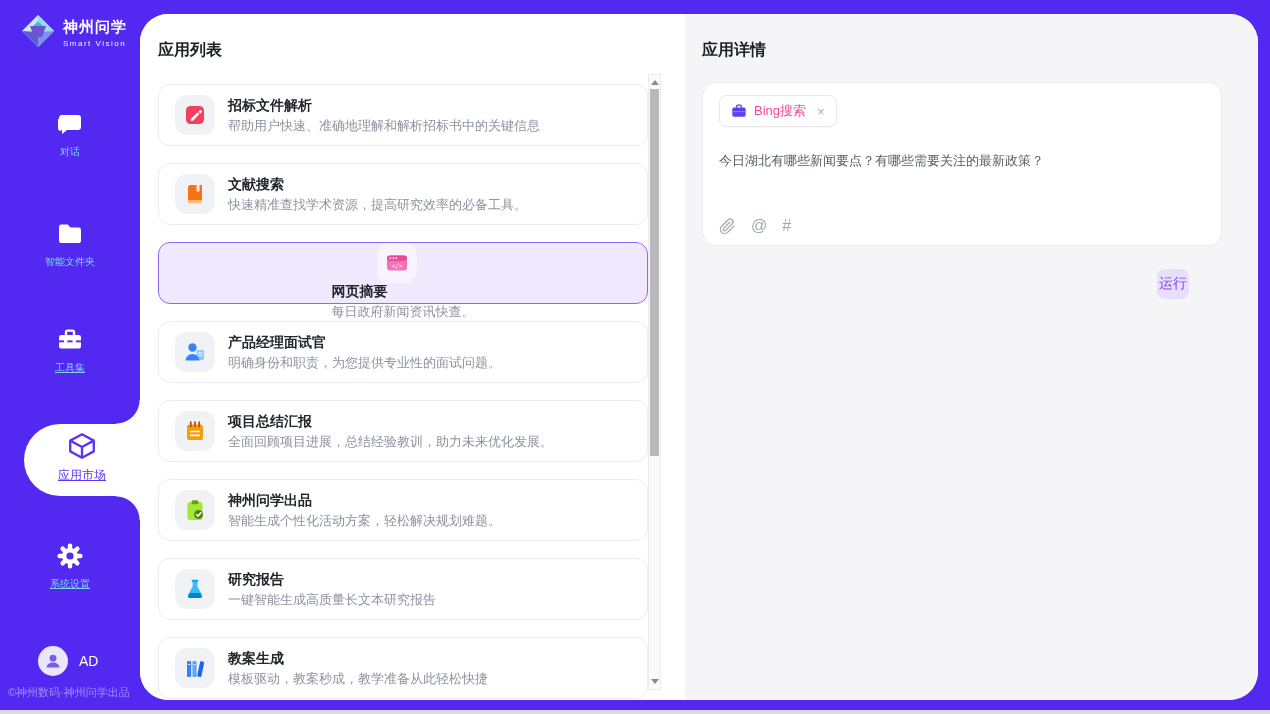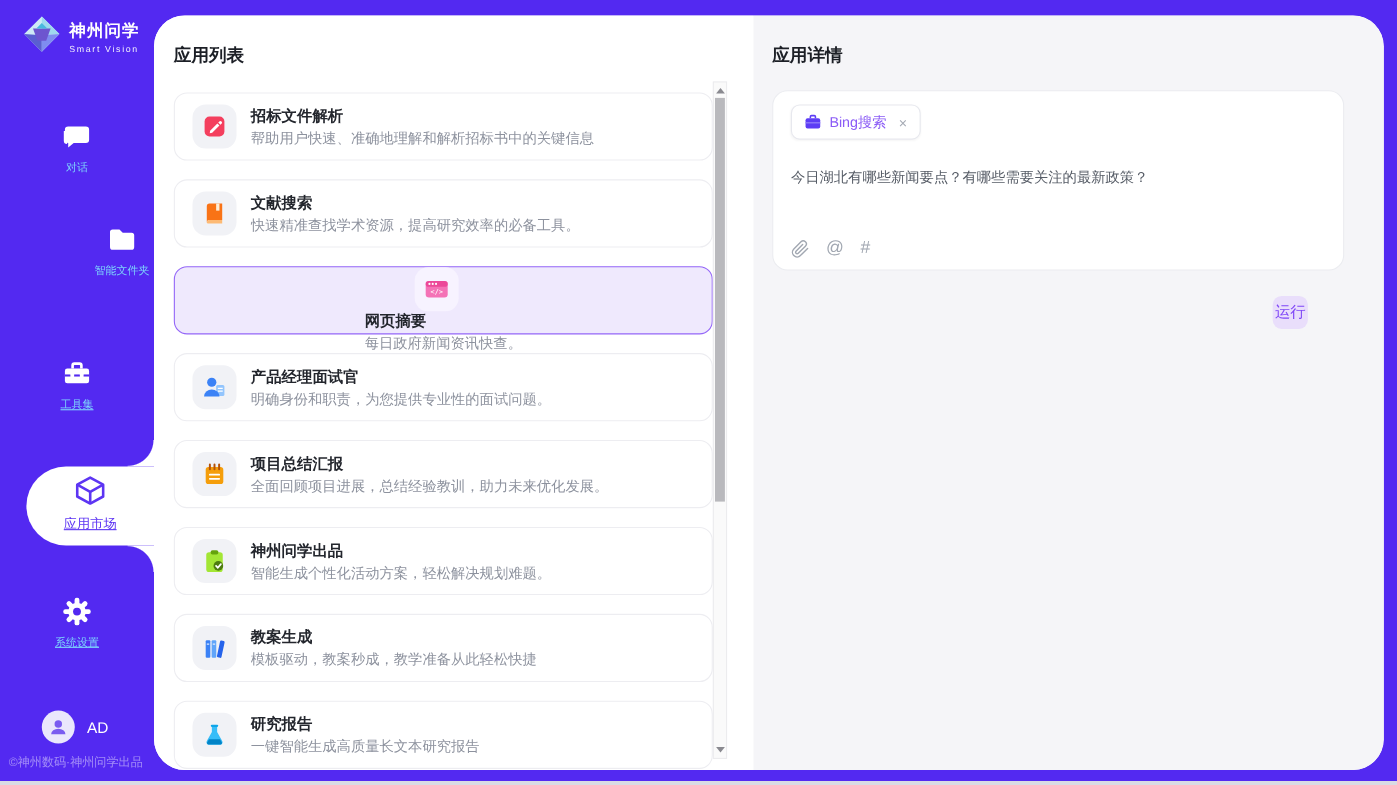--- a/index.html
+++ b/index.html
@@ -60,21 +60,21 @@
   .sb-thumb { position:absolute; left:1px; top:14px; width:9px; height:367px; background:#b9b9bd; cursor:pointer; }
 
   
   .detail-panel { position:absolute; left:545px; top:0; width:573px; height:686px;
     background:#f5f5f8; border-radius:0 28px 28px 0; }
   .input-card { position:absolute; left:17px; top:68px; width:520px; height:164px;
     background:#fff; border:1px solid #ebecf0; border-radius:14px; }
   .chip { position:absolute; left:16px; top:12px; height:32px; display:inline-flex; align-items:center;
     gap:7px; padding:0 11px; background:#fff; border:1px solid #e7e8ee; border-radius:8px;
     box-shadow:0 1px 2px rgba(0,0,0,.04); cursor:pointer; }
-  .chip-label { font-size:13px; color:#8b5cf6; }
+  .chip-label { font-size:13px; color:#ec4899; }
   .chip-close { font-size:13px; color:#a5aab4; margin-left:4px; cursor:pointer; }
   .query-text { position:absolute; left:16px; top:69px; right:16px; font-size:13px; color:#565c66; line-height:18px; }
   .icon-row { position:absolute; left:16px; top:133px; display:flex; align-items:center; gap:15px; }
   .tool-glyph { font-size:16px; color:#a2a8b2; cursor:pointer; line-height:20px; }
   .run-btn { position:absolute; left:472px; top:255px; width:32px; height:30px;
     background:#e9defb; color:#8048f7; border:none; border-radius:8px; font-size:14px;
     font-family:inherit; cursor:pointer; }
 </style>
 </head>
 <body>
@@ -103,21 +103,21 @@
     <div class="nav-item" style="top:110px;">
       <span class="ni-icon">
         <svg width="28" height="28" viewBox="0 0 28 28">
           <path d="M6 5 h16 a3 3 0 0 1 3 3 v9 a3 3 0 0 1 -3 3 h-11 l-5 4 v-4 a3 3 0 0 1 -3 -3 v-9 a3 3 0 0 1 3 -3 z" fill="#fff"></path>
           <path d="M4 10 h-1 v8 a2 2 0 0 0 2 2" fill="none" stroke="#fff" stroke-width="2"></path>
         </svg>
       </span>
       <span class="ni-label">对话</span>
     </div>
 
-    <div class="nav-item" style="top:204px;margin-left:41px;">
+    <div class="nav-item" style="top:220px;">
       <span class="ni-icon">
         <svg width="28" height="28" viewBox="0 0 28 28">
           <path d="M3 7 a2.4 2.4 0 0 1 2.4 -2.4 h6.2 l3 3 h8 A2.4 2.4 0 0 1 25 10 v10.5 a2.6 2.6 0 0 1 -2.6 2.6 H5.6 A2.6 2.6 0 0 1 3 20.5 z" fill="#fff"></path>
         </svg>
       </span>
       <span class="ni-label">智能文件夹</span>
     </div>
 
     <div class="nav-item" style="top:326px;">
       <span class="ni-icon">
@@ -268,43 +268,43 @@
           </span>
           <span>
             <span class="card-title" style="display:block;">神州问学出品</span>
             <span class="card-desc" style="display:block;">智能生成个性化活动方案，轻松解决规划难题。</span>
           </span>
         </div>
 
         <div class="card">
           <span class="tile">
             <svg width="22" height="22" viewBox="0 0 22 22">
+              <path d="M8.6 2.5 h4.8 v6 l4.6 8.2 a2.2 2.2 0 0 1 -1.9 3.3 H5.9 a2.2 2.2 0 0 1 -1.9 -3.3 L8.6 8.5 z" fill="#38bdf8"></path>
+              <path d="M6 15 h10 l1.6 2.8 a1.4 1.4 0 0 1 -1.2 2.1 H5.6 a1.4 1.4 0 0 1 -1.2 -2.1 z" fill="#0284c7"></path>
+              <rect x="7.6" y="1.8" width="6.8" height="2" rx="1" fill="#0ea5e9"></rect>
+            </svg>
+          </span>
+          <span>
+            <span class="card-title" style="display:block;">研究报告</span>
+            <span class="card-desc" style="display:block;">一键智能生成高质量长文本研究报告</span>
+          </span>
+        </div>
+
+        <div class="card">
+          <span class="tile">
+            <svg width="22" height="22" viewBox="0 0 22 22">
               <rect x="3" y="4" width="4.2" height="16" rx="1" fill="#3b82f6"></rect>
               <rect x="8.4" y="4" width="4.2" height="16" rx="1" fill="#60a5fa"></rect>
               <rect x="14.6" y="4.4" width="4.2" height="15.6" rx="1" fill="#2563eb" transform="rotate(12 16.7 12.2)"></rect>
               <path d="M4 7.5 h2.2 M9.4 7.5 h2.2" stroke="#dbeafe" stroke-width="1.2"></path>
             </svg>
           </span>
           <span>
             <span class="card-title" style="display:block;">教案生成</span>
             <span class="card-desc" style="display:block;">模板驱动，教案秒成，教学准备从此轻松快捷</span>
-          </span>
-        </div>
-
-        <div class="card">
-          <span class="tile">
-            <svg width="22" height="22" viewBox="0 0 22 22">
-              <path d="M8.6 2.5 h4.8 v6 l4.6 8.2 a2.2 2.2 0 0 1 -1.9 3.3 H5.9 a2.2 2.2 0 0 1 -1.9 -3.3 L8.6 8.5 z" fill="#38bdf8"></path>
-              <path d="M6 15 h10 l1.6 2.8 a1.4 1.4 0 0 1 -1.2 2.1 H5.6 a1.4 1.4 0 0 1 -1.2 -2.1 z" fill="#0284c7"></path>
-              <rect x="7.6" y="1.8" width="6.8" height="2" rx="1" fill="#0ea5e9"></rect>
-            </svg>
-          </span>
-          <span>
-            <span class="card-title" style="display:block;">研究报告</span>
-            <span class="card-desc" style="display:block;">一键智能生成高质量长文本研究报告</span>
           </span>
         </div>
 
       </div>
 
       <div class="scrollbar">
         <span class="sb-arrow-up"></span>
         <span class="sb-thumb"></span>
         <span class="sb-arrow-down"></span>
       </div>

